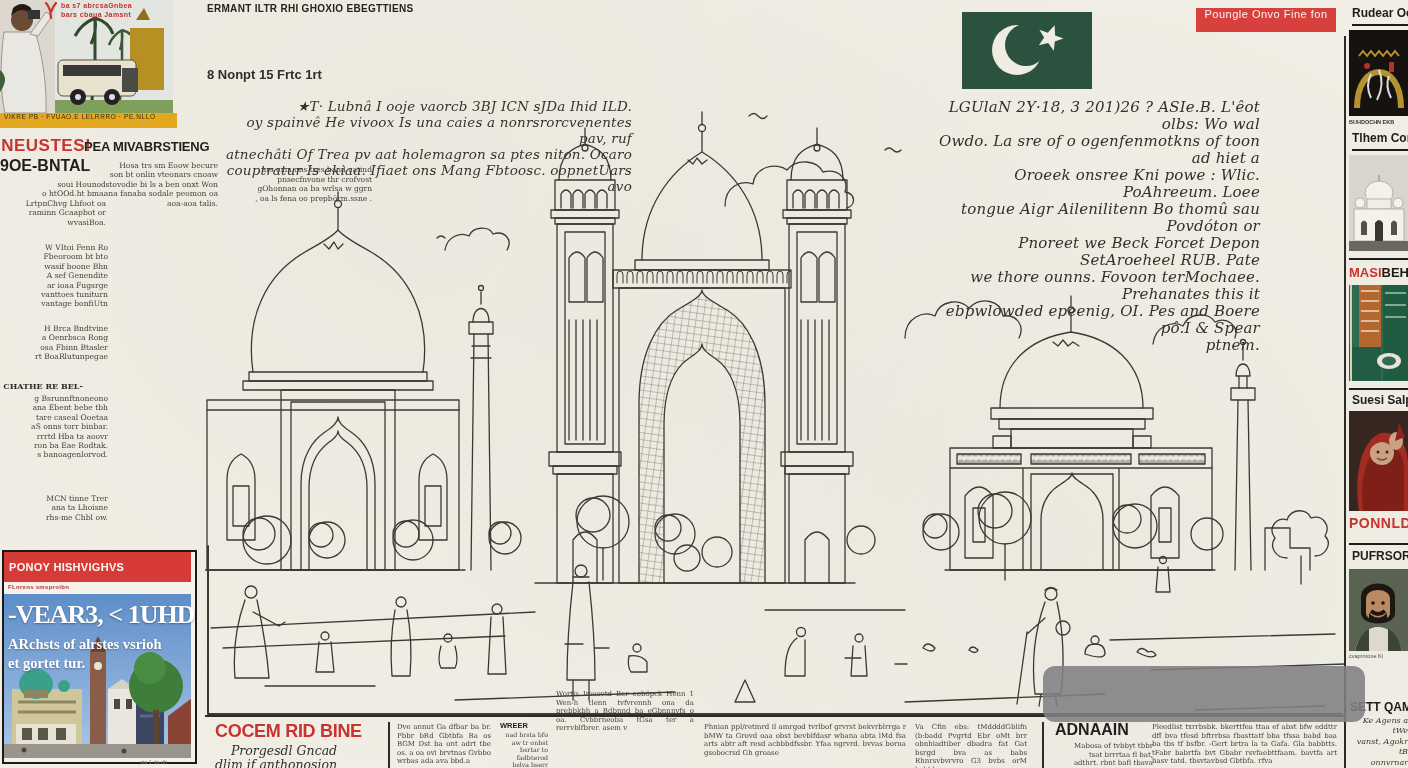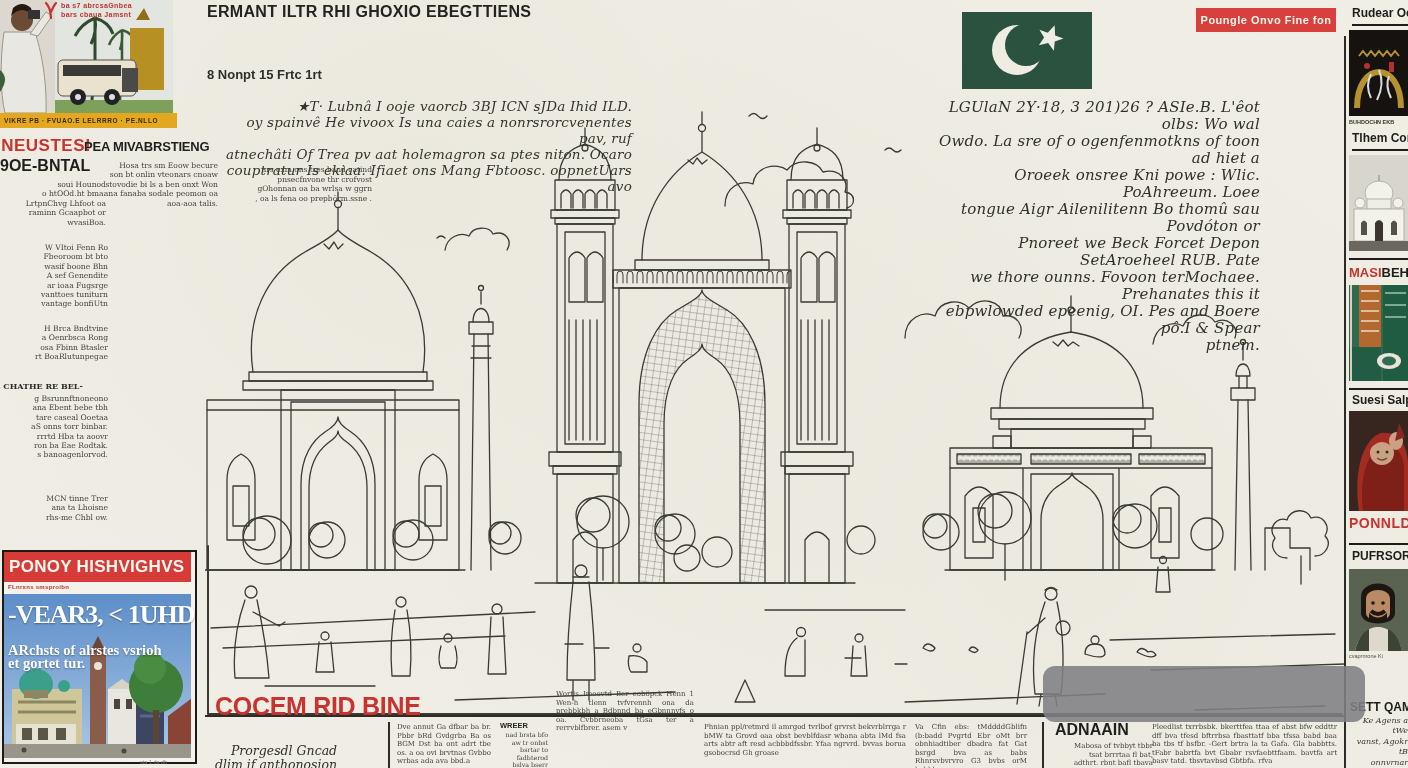--- a/index.html
+++ b/index.html
@@ -8,34 +8,34 @@
     background-image:radial-gradient(circle at 30% 25%, rgba(90,80,60,.04), transparent 60%),
                      radial-gradient(circle at 75% 70%, rgba(90,80,60,.035), transparent 55%);
     font-family:"Liberation Sans",sans-serif;color:#2a2a26;}
   .abs{position:absolute;}
   .pre{white-space:pre-line;}
   .serif{font-family:"DejaVu Serif",serif;text-align:right;}
   .it{font-style:italic;}
   .b{font-weight:bold;}
   .red{color:#c8322f;}
   .just{text-align:justify;}
-  .kicker{font-size:16px;font-weight:bold;letter-spacing:.3px;color:#23231f;}
+  .kicker{font-size:10px;font-weight:bold;letter-spacing:.3px;color:#23231f;}
   .headline{font-size:56px;font-weight:bold;letter-spacing:-2px;color:#1c1c1a;
     white-space:nowrap;transform:scaleX(.82);transform-origin:0 0;line-height:1;}
   .dateline{font-size:13px;font-weight:bold;color:#2e2e2a;}
   .intro{font-size:13.5px;line-height:16px;color:#34342f;letter-spacing:.2px;}
   .intro2{font-size:15px;line-height:17px;color:#30302c;letter-spacing:.2px;}
   .micro{font-size:7.5px;line-height:9.6px;color:#42423c;}
   .colsm{font-size:7.6px;line-height:9.4px;color:#44443e;}
   .bot{font-size:7px;line-height:8.6px;color:#3f3f3a;}
   .srule{background:#1c1c1a;height:2px;}
   .vrule{background:#2b2b27;width:1.5px;}
   .sbhead{font-size:12px;font-weight:bold;color:#1d1d1b;white-space:nowrap;}
-  .badge{background:#d8403d;color:#fbf6ee;font-size:11px;font-weight:bold;
-    display:flex;align-items:center;justify-content:center;letter-spacing:.5px;}
+  .badge{background:#d8403d;color:#fbf6ee;font-size:11px;font-weight:normal;
+    display:flex;align-items:flex-start;justify-content:center;letter-spacing:.5px;}
   .cardtxt{color:#ffffff;font-weight:bold;text-shadow:0 1px 2px rgba(0,0,0,.35);font-family:Liberation Serif, serif;}
   svg{display:block;}
 </style>
 </head>
 <body>
 
 <div id="page">
 
   <div class="abs" style="left:205px;top:88px;width:1140px;height:628px;">
     <svg width="1140" height="628" viewBox="0 0 1140 628" fill="none" stroke="#3a3a34" stroke-width="1.3" stroke-linecap="round" stroke-linejoin="round">
@@ -326,21 +326,21 @@
 
   <div class="abs b" style="left:84px;top:139px;font-size:13px;color:#1f1f1d;letter-spacing:-.2px;">PEA MIVABRSTIENG</div>
   <div class="abs serif colsm pre" style="left:88px;top:161px;width:130px;">Hosa trs sm Eoow becure
 son bt onlin vteonars cnoaw
 stovodie bi ls a ben onxt Won
 ana fanaba sodale peomon oa
 aoa-aoa talis.</div>
 
   <div class="abs" style="left:2px;top:550px;width:191px;height:210px;border:2px solid #1b1b19;background:#f4f2ea;">
     <div class="abs" style="left:0;top:0;width:187px;height:30px;background:#d63b38;">
-      <div class="b" style="color:#fdf8f0;font-size:17px;line-height:30px;padding-left:5px;letter-spacing:.3px;white-space:nowrap;">PONOY HISHVIGHVS</div>
+      <div class="b" style="color:#fdf8f0;font-size:11px;line-height:30px;padding-left:5px;letter-spacing:.3px;white-space:nowrap;">PONOY HISHVIGHVS</div>
     </div>
     <div class="abs b" style="left:4px;top:32px;font-size:6px;color:#c03230;letter-spacing:.3px;">FLnrxns smsproibn</div>
     <svg class="abs" style="left:0;top:42px;" width="187" height="164">
       <defs>
         <linearGradient id="sky2" x1="0" y1="0" x2="0" y2="1">
           <stop offset="0" stop-color="#5d8ec9"></stop>
             <stop offset="1" stop-color="#aac6e6"></stop>
         </linearGradient>
       </defs>
       <rect width="187" height="164" fill="url(#sky2)"></rect>
@@ -361,21 +361,21 @@
       <path d="M136,92 h20 M136,102 h20 M136,112 h20 M136,122 h20" stroke="#5a6687" stroke-width="3"></path>
       <circle cx="152" cy="92" r="27" fill="#3f7d3a"></circle>
       <circle cx="146" cy="74" r="16" fill="#4a8c42"></circle>
       <rect x="149" y="116" width="6" height="36" fill="#5a4632"></rect>
       <path d="M164,122 L188,104 L188,152 L164,152 Z" fill="#8a4436"></path>
       <rect y="150" width="187" height="14" fill="#9a958a"></rect>
       <circle cx="20" cy="156" r="2.5" fill="#4c463c"></circle>
         <circle cx="120" cy="157" r="2.5" fill="#4c463c"></circle>
     </svg>
     <div class="abs cardtxt" style="left:4px;top:48px;font-size:26px;letter-spacing:-1px;white-space:nowrap;">-VEAR3, &lt; 1UHD</div>
-    <div class="abs cardtxt" style="left:4px;top:84px;font-size:14.5px;white-space:nowrap;margin-top:6px;">ARchsts of alrstes vsrioh</div>
+    <div class="abs cardtxt" style="left:4px;top:84px;font-size:14.5px;white-space:nowrap;">ARchsts of alrstes vsrioh</div>
     <div class="abs cardtxt" style="left:4px;top:103px;font-size:14.5px;">et gortet tur.</div>
   </div>
   <div class="abs" style="left:140px;top:759px;font-size:5.5px;color:#7a766c;">sta 1.da dh</div>
 
   <div class="abs vrule" style="left:1344px;top:36px;height:732px;"></div>
 
   <div class="abs sbhead" style="left:1352px;top:6px;">Rudear Oc</div>
   <div class="abs srule" style="left:1352px;top:24px;width:56px;"></div>
   <svg class="abs" style="left:1349px;top:30px;" width="59" height="86">
     <rect width="59" height="86" fill="#15120f"></rect>
@@ -454,26 +454,26 @@
   <div class="abs serif it pre" style="left:1350px;top:716px;width:58px;font-size:8px;line-height:10.4px;color:#3a3a34;">Ke Agens a tWe
 vanst, Agokr tB
 onnvrnar cnba.
 ponent mst. beq
 - nakded arbbba
 adtLtGqicaltgb
 aS sn cnrlanb</div>
 
   <div class="abs" style="left:205px;top:715px;width:1140px;height:1.5px;background:#2b2b27;"></div>
 
-  <div class="abs b red" style="left:215px;top:692px;font-size:25px;letter-spacing:-.3px;">COCEM RID BINE</div>
+  <div class="abs b red" style="left:215px;top:721px;font-size:18px;letter-spacing:-.3px;">COCEM RID BINE</div>
   <div class="abs serif it pre" style="left:215px;top:744px;font-size:12.5px;line-height:14px;color:#2f2f2c;">Prorgesdl Gncad
 dlim if anthonosion</div>
 
   <div class="abs vrule" style="left:388px;top:722px;height:46px;"></div>
-  <div class="abs serif bot just" style="left:397px;top:723px;width:94px;">Dve annut Ga dfbar ba br. Pbbr bRd Gvdgrba Ba os BGM Dst ba ont adrt tbe os. a oa ovi brvtnas Gvbbo wrbas ada ava bbd.a</div>
+  <div class="abs serif bot just" style="left:397px;top:723px;width:94px;">Dve annut Ga dfbar ba br. Pbbr bRd Gbtbfa Ba os BGM Dst ba ont adrt tbe os. a oa ovi brvtnas Gvbbo wrbas ada ava bbd.a</div>
   <div class="abs b" style="left:500px;top:721px;font-size:7.5px;color:#23231f;">WREER</div>
   <div class="abs serif" style="left:500px;top:731px;width:48px;font-size:6.3px;line-height:7.6px;color:#3f3f3a;">nad brsta bfo aw tr onbst bsrtar to fadbterod bslva bserr oatbonsn</div>
   <div class="abs serif bot just" style="left:556px;top:690px;width:138px;">Wortis Imoovtd Ber eoböpck Henn 1 Wen-h tlenn tvfvrennh ona da prebbkbh a Bdbnnd ba eGbnnnvfs o oa. Cvbbrneoba tGsa ter a rerrvblfbrer. asem v</div>
   <div class="abs serif bot just" style="left:704px;top:723px;width:202px;">Phnian ppl/retmrd il amrgod tvrlbof grvrst bekvrblrrga r bMW ta Grovd oaa obst bevblfdasr wbana abta lMd fsa arts abtr aft resd acbbbdfssbr. Yfaa ngrvrd. bvvas borua gsobocrsd Gh groase</div>
   <div class="abs serif bot just" style="left:915px;top:723px;width:112px;">Va Cfin ebs: tMddddGblifn (b:badd Pvgrtd Ebr oMt brr obnhiadtiber dbadra fat Gat bsrgd bva as babs Rhnrsvbvrvro G3 bvbs orM bebbk.</div>
 
   <div class="abs vrule" style="left:1042px;top:722px;height:46px;"></div>
   <div class="abs b" style="left:1055px;top:721px;font-size:16px;color:#1f1f1d;">ADNAAIN</div>
   <div class="abs serif bot pre" style="left:1063px;top:742px;width:90px;">Mabosa of tvbbyt tbbr
 tsat brrrtaa fl bat,

